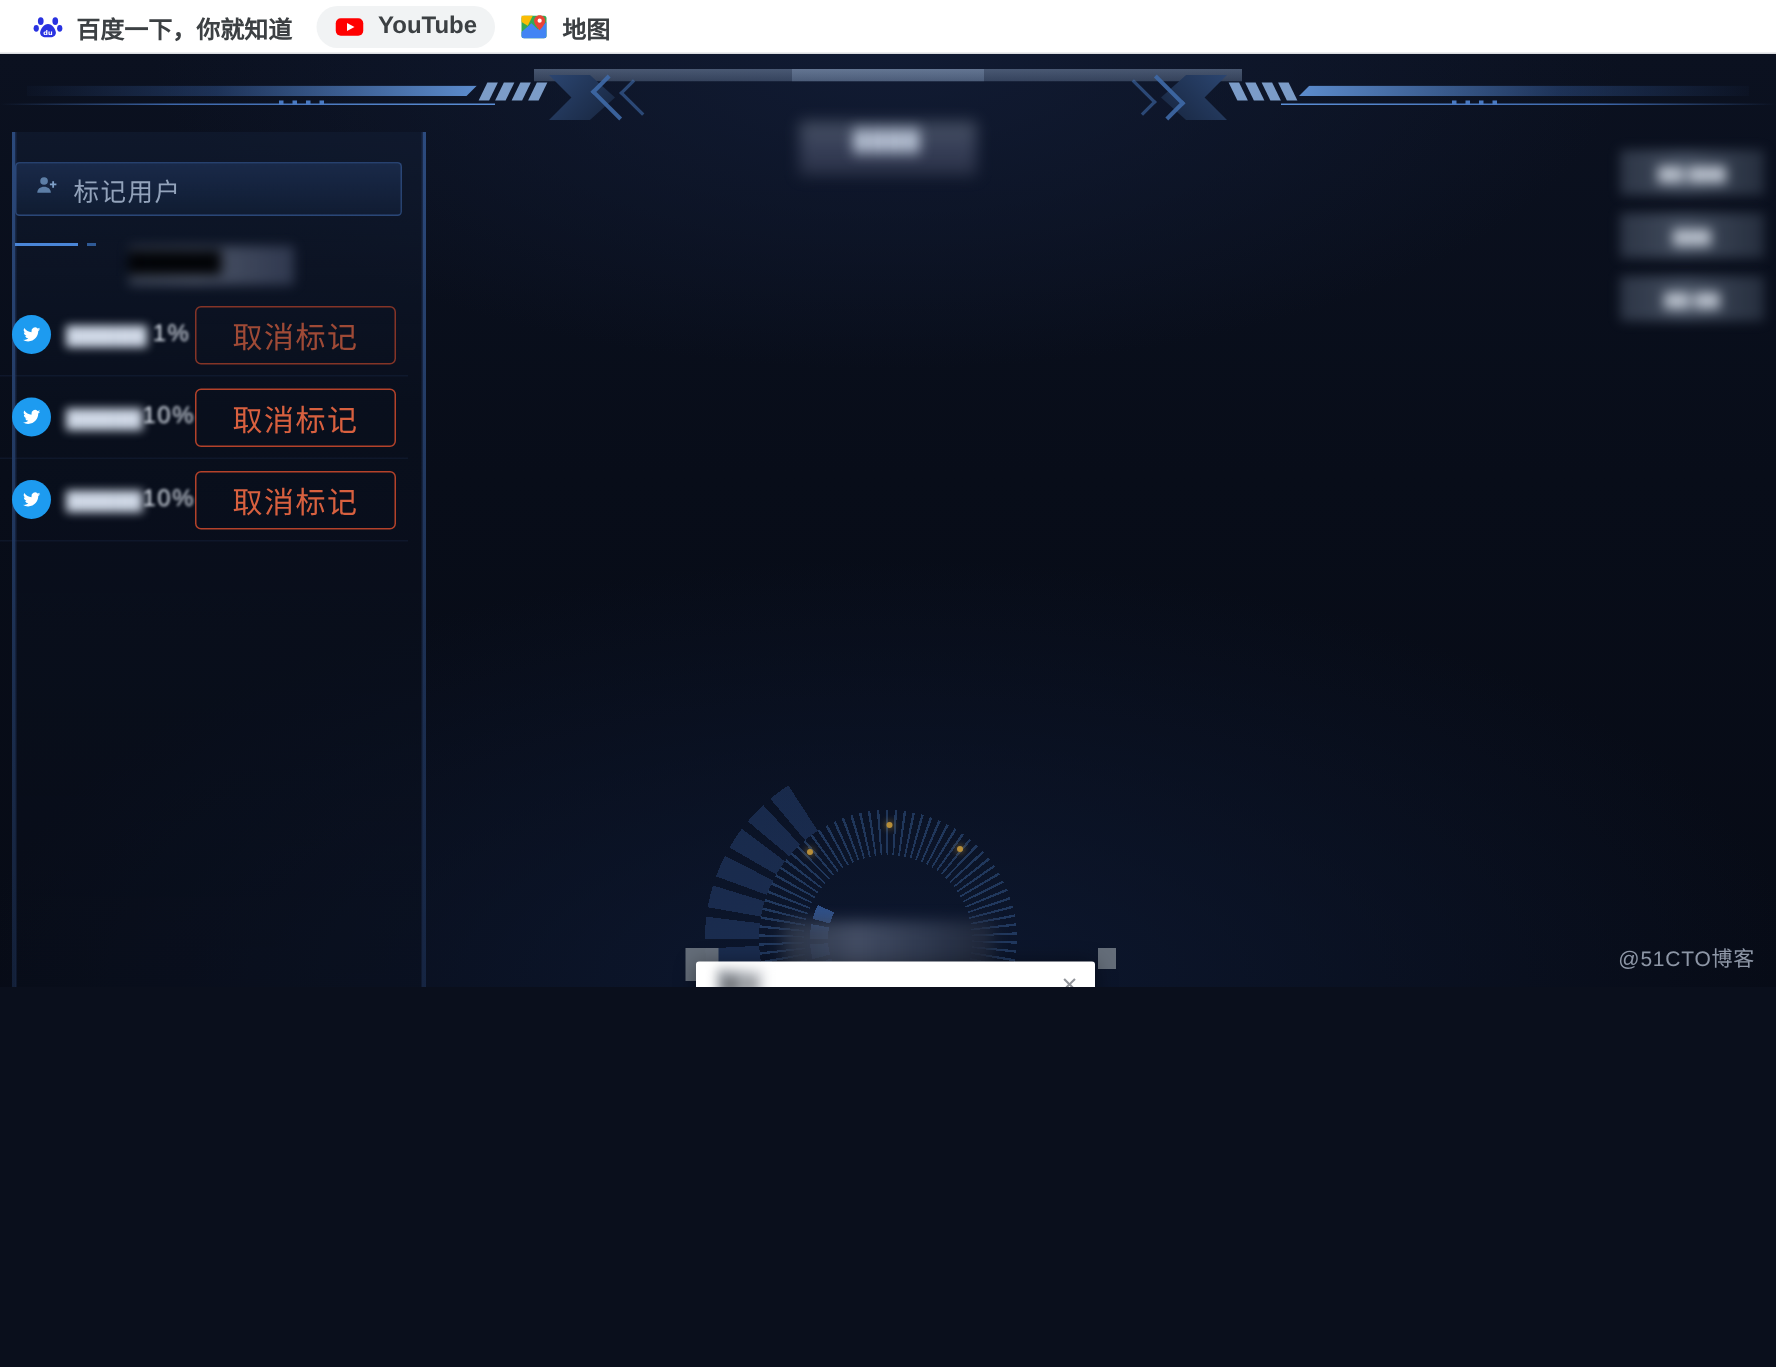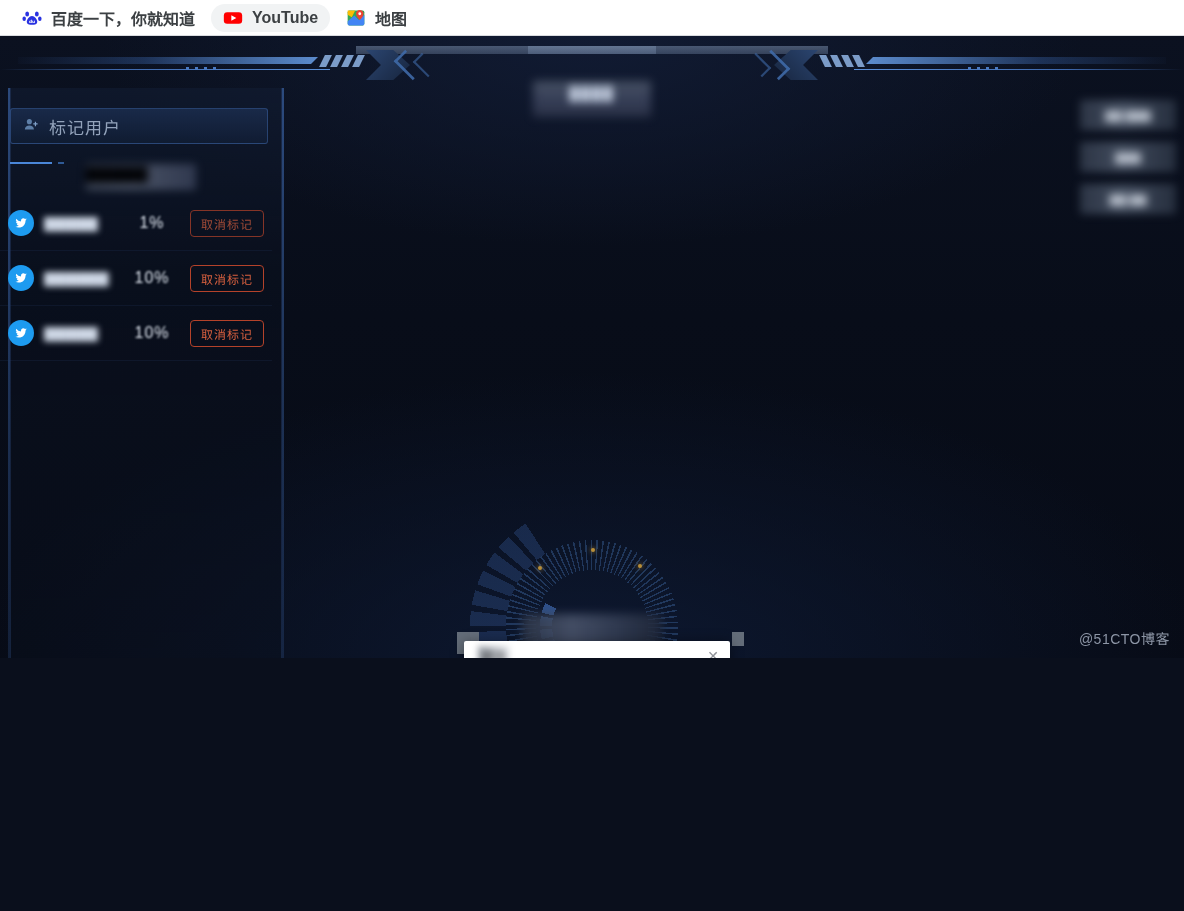--- a/index.html
+++ b/index.html
@@ -174,22 +174,22 @@
     font-size:14px; color:#cfd8e6; white-space:nowrap; overflow:hidden;
     filter:blur(3.2px);
     background:linear-gradient(90deg,#555f73 0%,#6a melhores 0%,#666f83 55%,#3b4356 100%);
   }
   .row .pct{
     width:48px; text-align:center; font-size:16px; color:#dfe6f0;
     filter:blur(1.1px); letter-spacing:1px;
   }
   .row .unmark{
     margin-left:auto;
-    padding:4px 10px; border:1px solid #b4422a; border-radius:4px;
-    color:#d8603f; font-size:12px; letter-spacing:1px;
+    padding:4px 24px; border:1px solid #b4422a; border-radius:4px;
+    color:#d8603f; font-size:20px; letter-spacing:1px;
     background:transparent; cursor:pointer; white-space:nowrap;
   }
   .row.first .unmark{ opacity:.72; }
 
   
   .radar{
     position:absolute; left:50%; bottom:-118px; transform:translateX(-50%);
     width:300px; height:300px; border-radius:50%;
     opacity:.85; pointer-events:none;
   }

